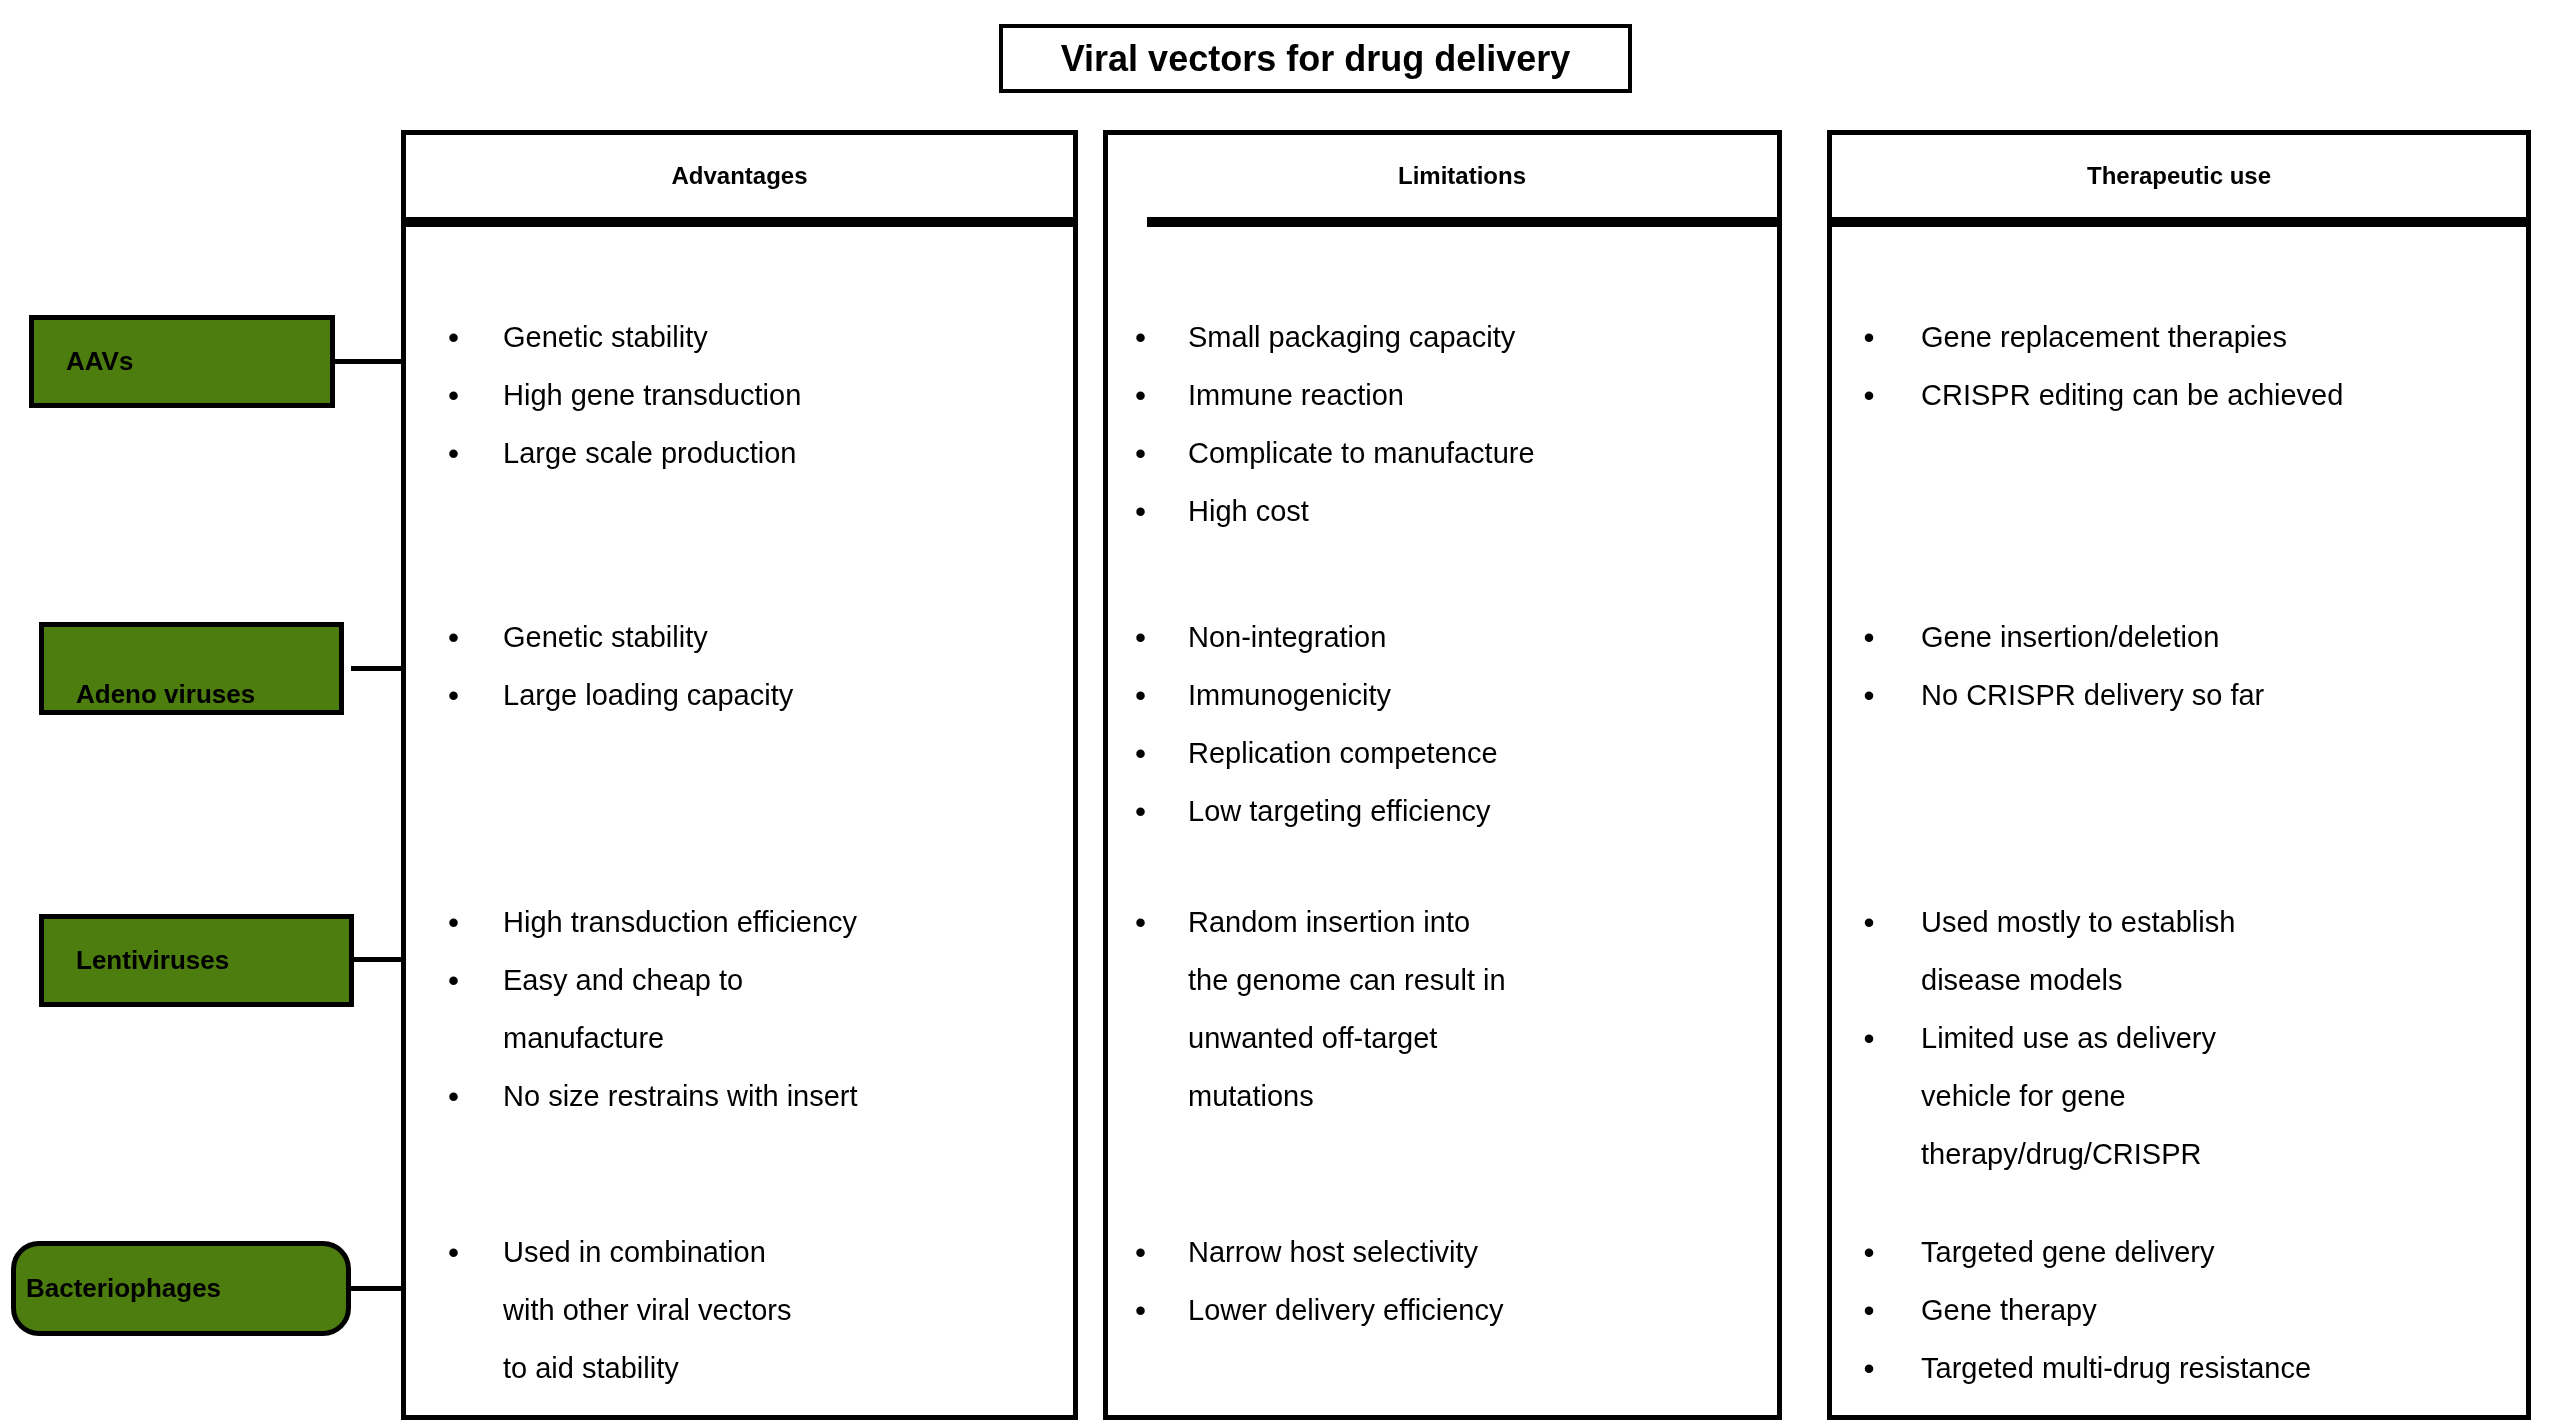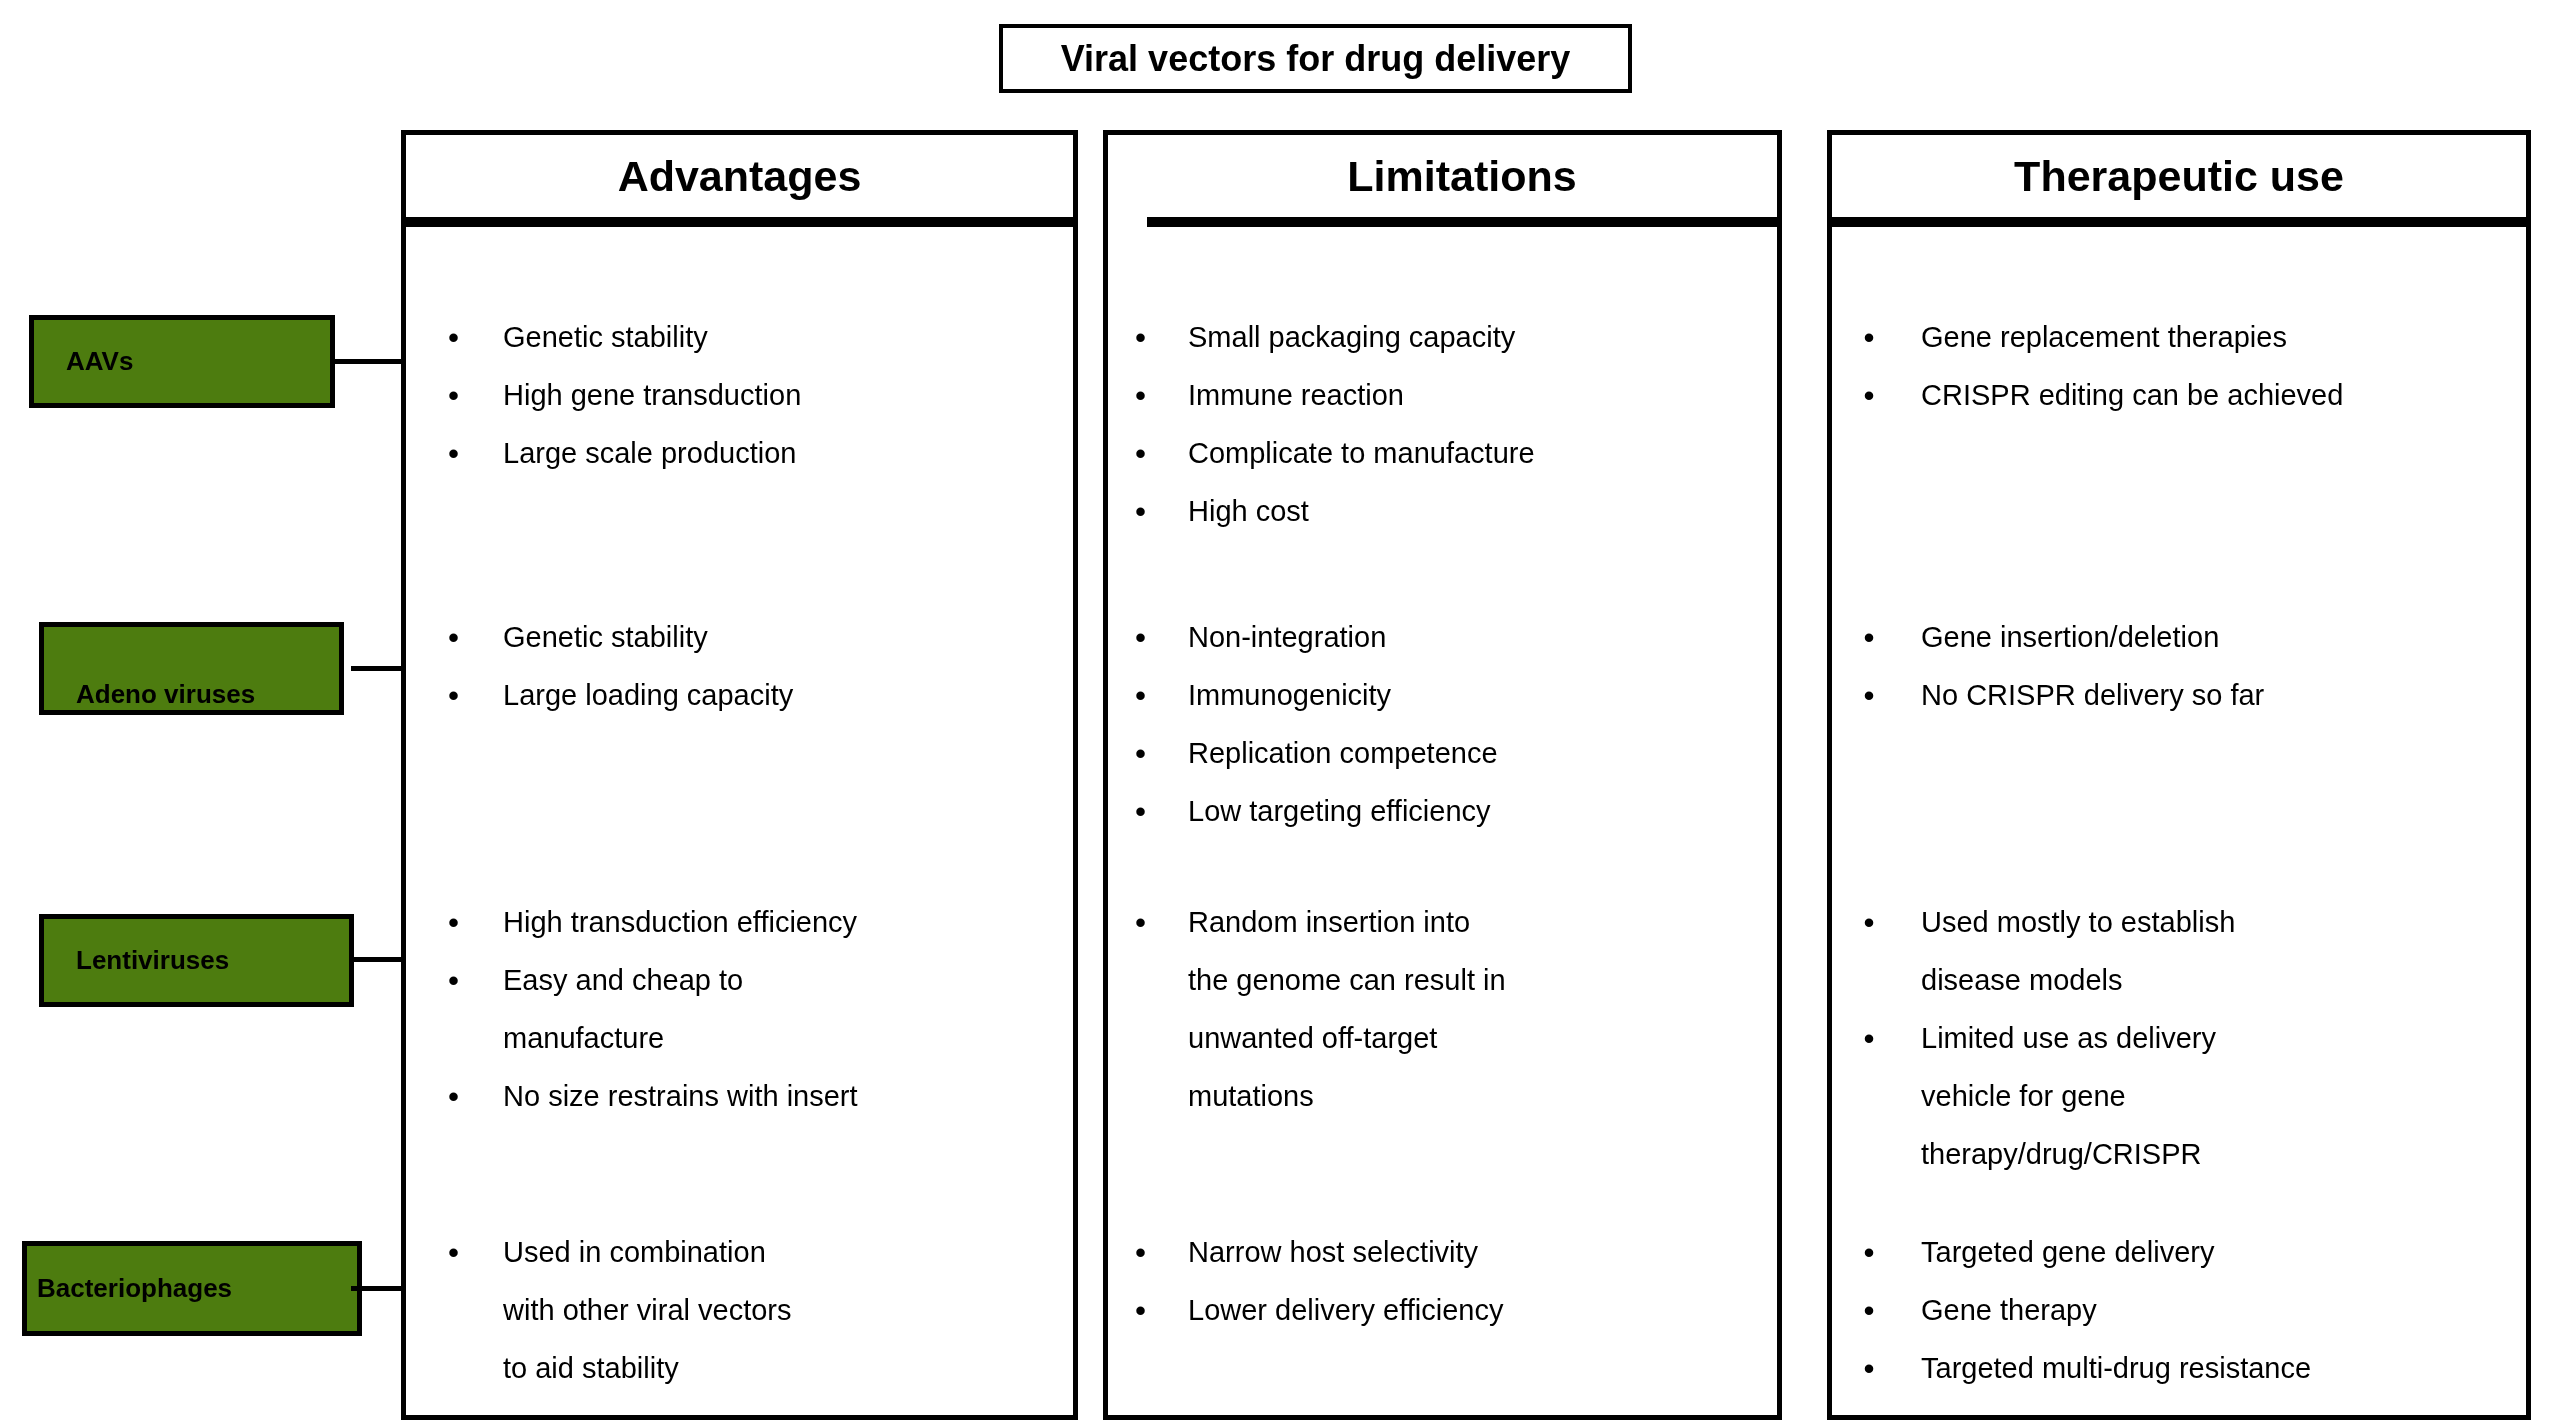--- a/index.html
+++ b/index.html
@@ -45,21 +45,21 @@
   .col-1 { left: 401px;  width: 677px; }
   .col-2 { left: 1103px; width: 679px; padding-left: 39px; }
   .col-3 { left: 1827px; width: 704px; }
 
   .col-header {
     height: 82px;
     border-bottom: 10px solid #000;
     display: flex;
     align-items: center;
     justify-content: center;
-    font-size: 43px;
+    font-size: 24px;
     font-weight: bold;
   }
 
   
   .section {
     position: absolute;
     left: 0;
     right: 0;
     margin: 0;
     padding: 0;
@@ -98,21 +98,21 @@
     display: flex;
     align-items: center;
     font-size: 26px;
     font-weight: bold;
     background: #4d7c0f;
     padding-left: 32px;
   }
   .label-aavs   { left: 29px; top: 315px; width: 306px; height: 93px; }
   .label-adeno  { left: 39px; top: 622px; width: 305px; height: 93px; align-items: flex-end; }
   .label-lenti  { left: 39px; top: 914px; width: 315px; height: 93px; }
-  .label-phage  { left: 22px; top: 1241px; width: 340px; height: 95px; padding-left: 10px; }
+  .label-phage  { left: 11px; top: 1241px; width: 340px; height: 95px; padding-left: 10px; border-radius: 28px; }
 
   
   .connector {
     position: absolute;
     height: 5px;
     background: #000;
   }
   .conn-aavs  { left: 332px; top: 359px;  width: 70px; }
   .conn-adeno { left: 351px; top: 666px;  width: 52px; }
   .conn-lenti { left: 351px; top: 957px; width: 52px; }

